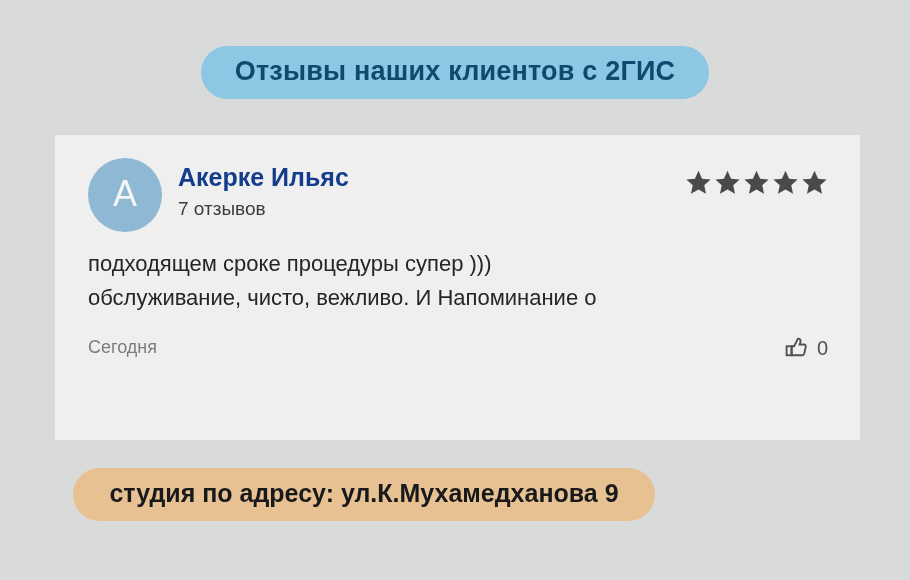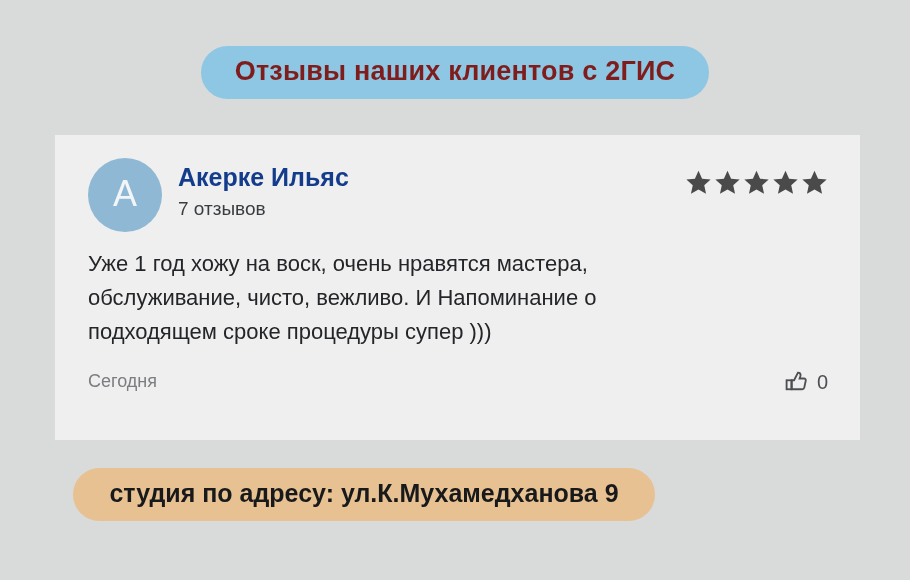--- a/index.html
+++ b/index.html
@@ -28,21 +28,21 @@
     background: #8ec7e3;
     border-radius: 999px;
     padding: 10px 34px 12px 34px;
     min-width: 470px;
     text-align: center;
     box-sizing: border-box;
   }
   .header-pill-text {
     font-size: 27px;
     font-weight: 700;
-    color: #7f1d1d;
+    color: #0c4a6e;
     letter-spacing: 0.2px;
     white-space: nowrap;
     line-height: 1.15;
   }
 
   
   .review-card {
     position: absolute;
     left: 55px;
     top: 135px;
@@ -214,23 +214,22 @@
       <svg class="star" viewBox="0 0 24 24">
           <polygon points="12,1.6 15.2,8.6 22.8,9.4 17.1,14.5 18.7,22 12,18.2 5.3,22 6.9,14.5 1.2,9.4 8.8,8.6"></polygon>
         </svg>
       <svg class="star" viewBox="0 0 24 24">
           <polygon points="12,1.6 15.2,8.6 22.8,9.4 17.1,14.5 18.7,22 12,18.2 5.3,22 6.9,14.5 1.2,9.4 8.8,8.6"></polygon>
         </svg>
     </div>
   </div>
 
   <div class="review-body">
-    <div class="review-line">Уже 1 год хожу на воск, очень нравятся мастера,</div>
+    <div class="review-line">подходящем сроке процедуры супер )))</div>
     <div class="review-line">обслуживание, чисто, вежливо. И Напоминание о</div>
-    <div class="review-line">подходящем сроке процедуры супер )))</div>
   </div>
 
   <div class="card-foot">
     <div class="review-date">Сегодня</div>
 
     <div class="likes">
       <svg class="thumb-icon" viewBox="0 0 24 24">
         <path d="M7.2 10.4h2.1l3.6-7.1c1.5 0 2.4 1 2.4 2.3 0 1.1-.5 2.2-.9 3.2h4.1c1 0 1.8.8 1.6 1.8l-1.4 6.6c-.2.9-1 1.5-1.9 1.5H7.2z"></path>
         <rect x="2.4" y="10.4" width="4.4" height="8.3"></rect>
       </svg>

